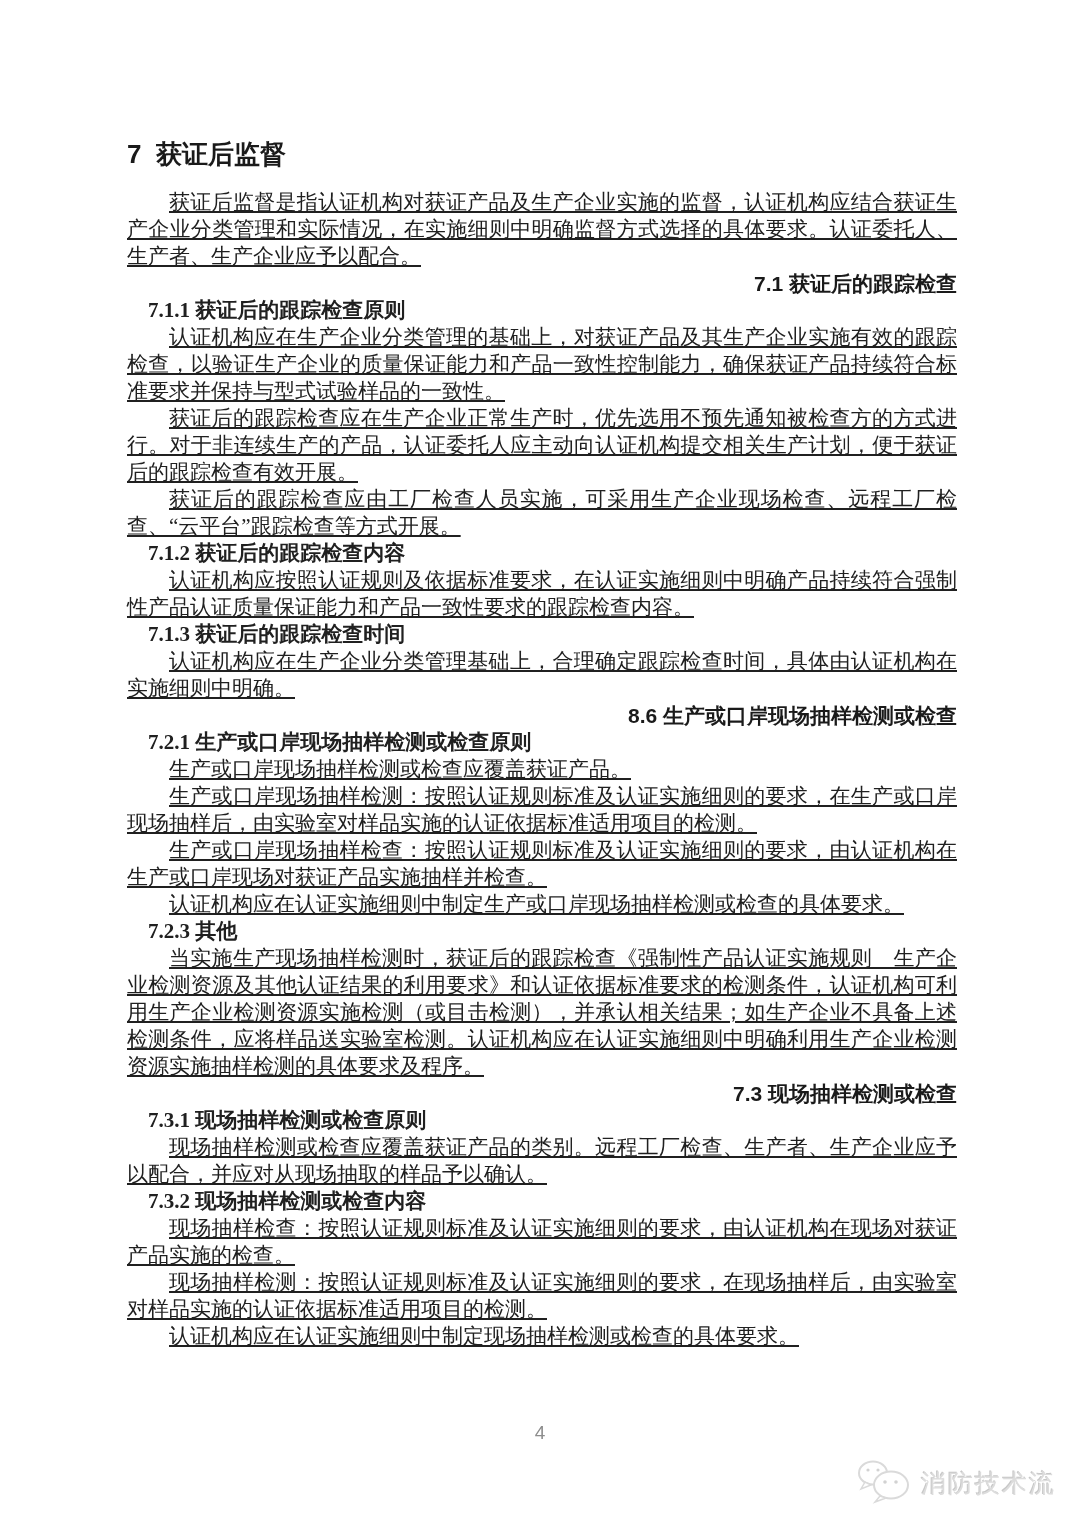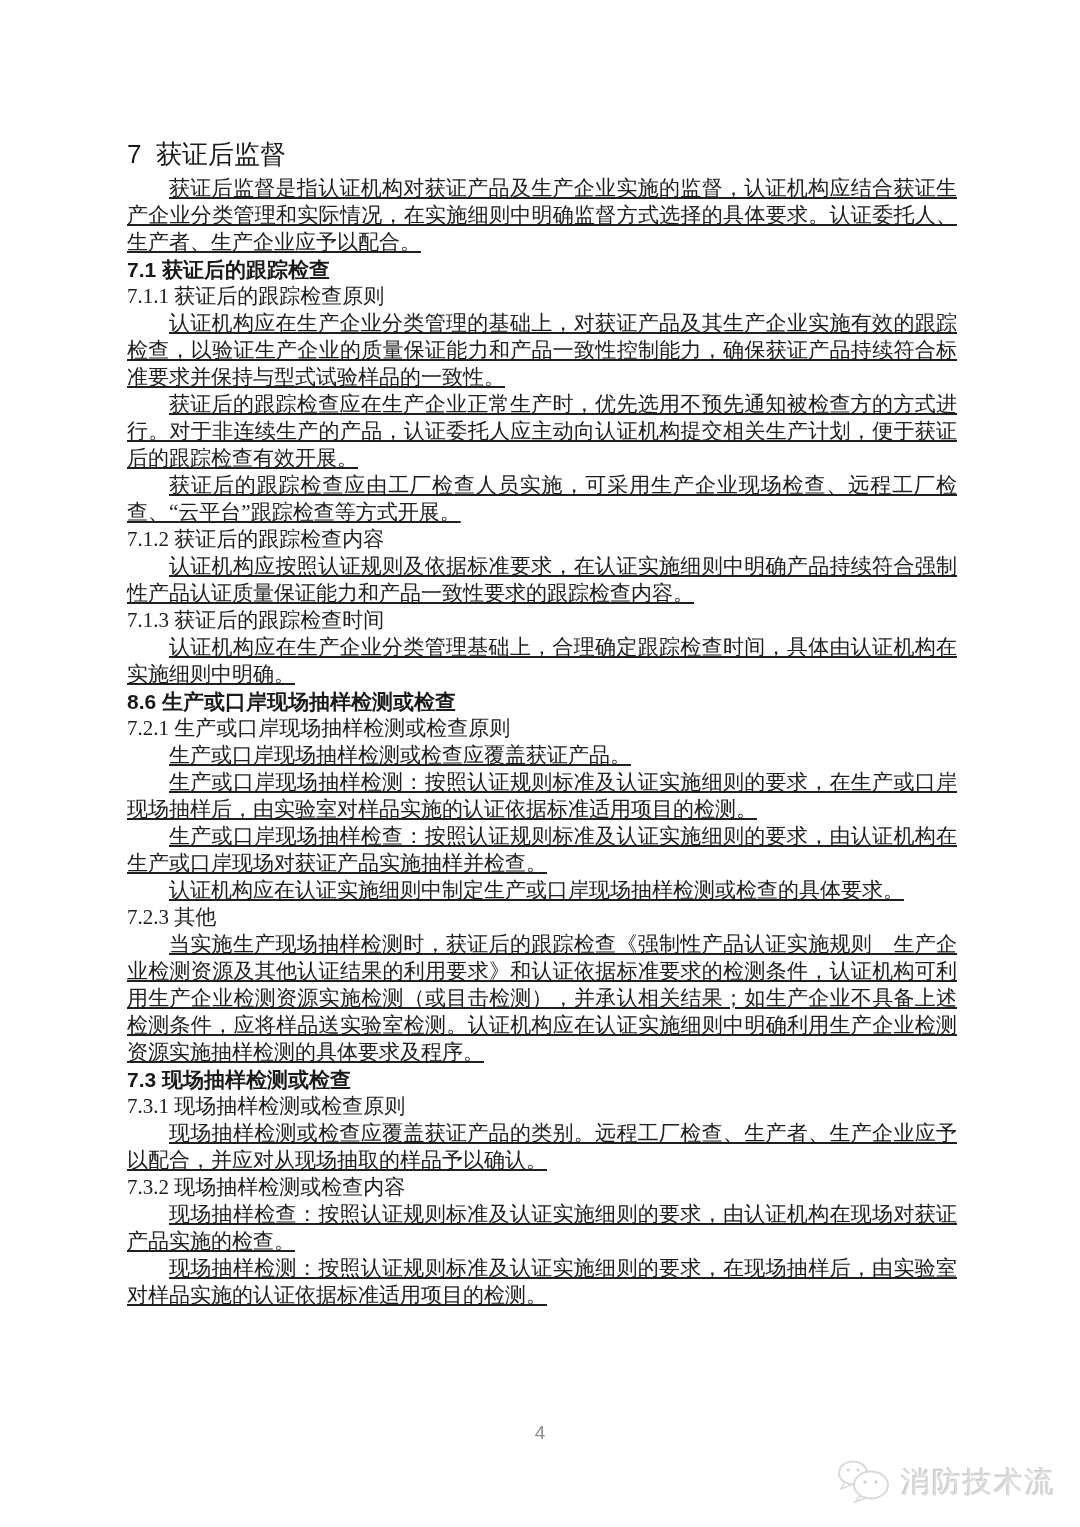--- a/index.html
+++ b/index.html
@@ -16,63 +16,65 @@
     background: #ffffff;
   }
   .content {
     position: absolute;
     left: 127px; top: 138px;
     width: 830px;
   }
   .doc-title {
     font-family: "Liberation Sans", "DejaVu Sans", sans-serif;
     font-size: 26px;
-    font-weight: normal;
+    font-weight: bold;
     line-height: 32px;
-    margin: 0 0 5px 0;
+    margin: 0 0 19px 0;
     white-space: pre-wrap;
     color: #1a1a1a;
   }
   .block {
     font-size: 21px;
     line-height: 27px;
     margin: 0;
   }
   .p {
     text-indent: 2em;
     text-align: justify;
     text-decoration: underline;
   }
   .h2 {
     font-family: "Liberation Sans", "DejaVu Sans", sans-serif;
     font-weight: bold;
     color: #1a1a1a;
+    text-align: right;
   }
   .h3 {
-    font-weight: normal;
+    font-weight: bold;
+    margin-left: 21px;
   }
   .page-number {
     position: absolute;
     top: 1422px; left: 0;
     width: 100%;
     text-align: center;
     font-family: "Liberation Sans", "DejaVu Sans", sans-serif;
     font-size: 19px;
     color: #8d8d8d;
   }
   .watermark {
     position: absolute;
     top: 1458px; right: 24px;
     display: flex;
     align-items: center;
     gap: 8px;
   }
   .watermark-text {
     font-family: "Liberation Sans", "DejaVu Sans", sans-serif;
-    font-size: 29px;
+    font-size: 25px;
     letter-spacing: 2px;
     color: #dcdcdc;
     text-shadow: 1px 1px 0 #ffffff, -1px -1px 0 #c8c8c8;
   }
 </style>
 </head>
 <body>
 
 <div class="page">
 
@@ -96,20 +98,21 @@
         <p class="block p">生产或口岸现场抽样检查：按照认证规则标准及认证实施细则的要求，由认证机构在生产或口岸现场对获证产品实施抽样并检查。</p>
         <p class="block p">认证机构应在认证实施细则中制定生产或口岸现场抽样检测或检查的具体要求。</p>
         <div class="block h3">7.2.3 其他</div>
         <p class="block p">当实施生产现场抽样检测时，获证后的跟踪检查《强制性产品认证实施规则　生产企业检测资源及其他认证结果的利用要求》和认证依据标准要求的检测条件，认证机构可利用生产企业检测资源实施检测（或目击检测），并承认相关结果；如生产企业不具备上述检测条件，应将样品送实验室检测。认证机构应在认证实施细则中明确利用生产企业检测资源实施抽样检测的具体要求及程序。</p>
         <div class="block h2">7.3 现场抽样检测或检查</div>
         <div class="block h3">7.3.1 现场抽样检测或检查原则</div>
         <p class="block p">现场抽样检测或检查应覆盖获证产品的类别。远程工厂检查、生产者、生产企业应予以配合，并应对从现场抽取的样品予以确认。</p>
         <div class="block h3">7.3.2 现场抽样检测或检查内容</div>
         <p class="block p">现场抽样检查：按照认证规则标准及认证实施细则的要求，由认证机构在现场对获证产品实施的检查。</p>
         <p class="block p">现场抽样检测：按照认证规则标准及认证实施细则的要求，在现场抽样后，由实验室对样品实施的认证依据标准适用项目的检测。</p>
+        <p class="block p">认证机构应在认证实施细则中制定现场抽样检测或检查的具体要求。</p>
       </div>
   </div>
 
   <div class="page-number">4</div>
 
   <div class="watermark">
     <span>
       <svg width="58" height="46" viewBox="0 0 58 46" aria-hidden="true">
         <ellipse cx="18" cy="15" rx="14" ry="11.5" fill="#ffffff" stroke="#dadada" stroke-width="2"></ellipse>
         <path d="M10 24 L6 31 L16 27 Z" fill="#ffffff" stroke="#dadada" stroke-width="1.5"></path>

